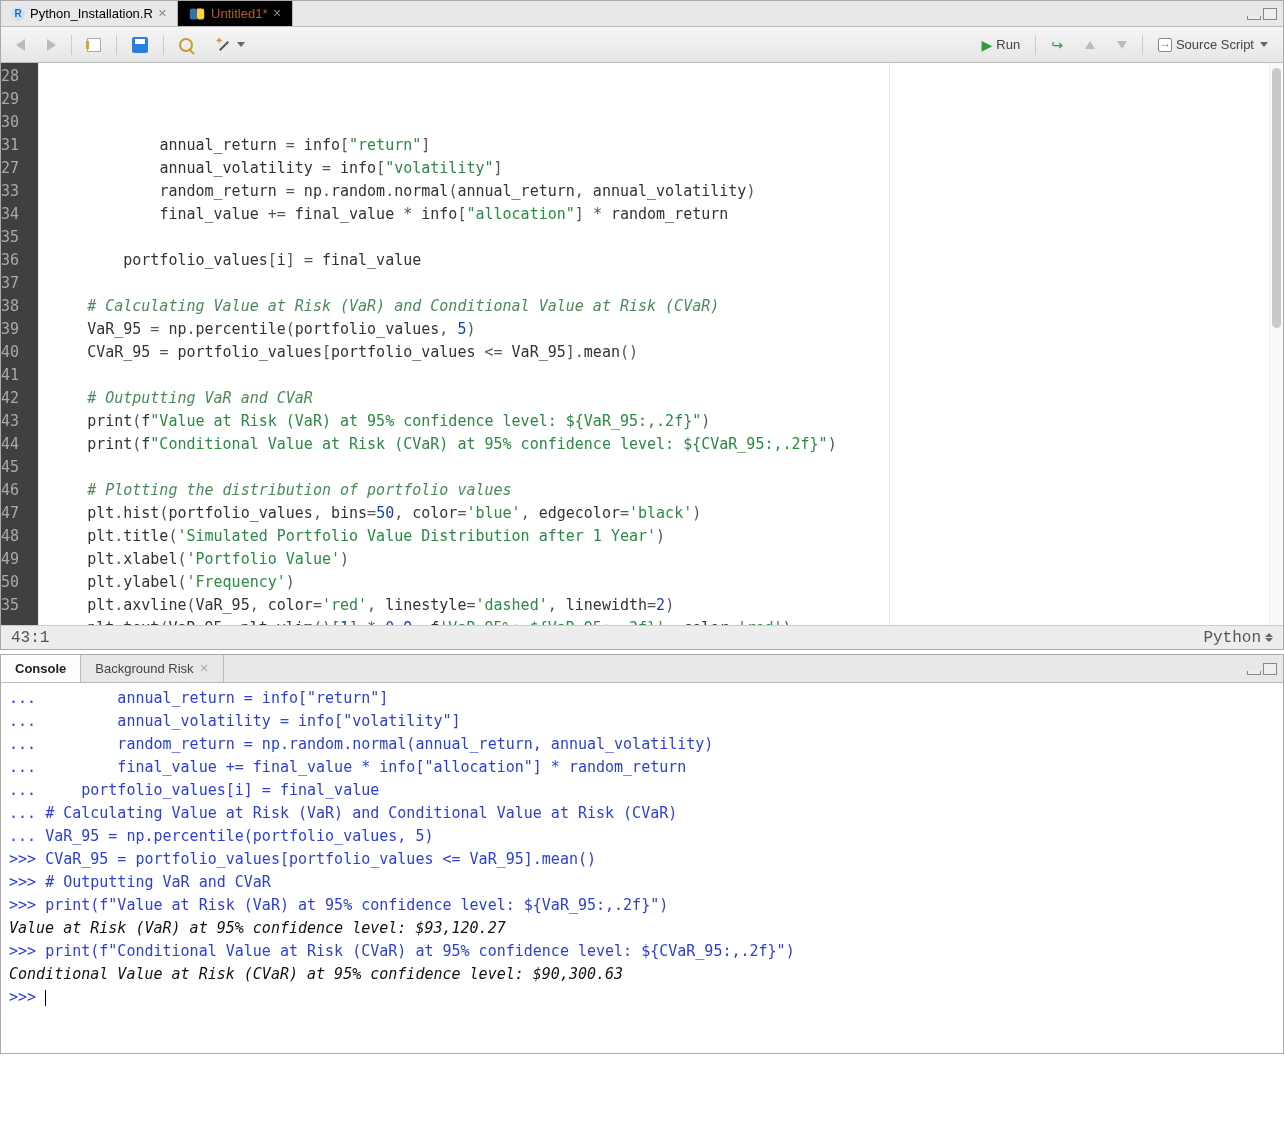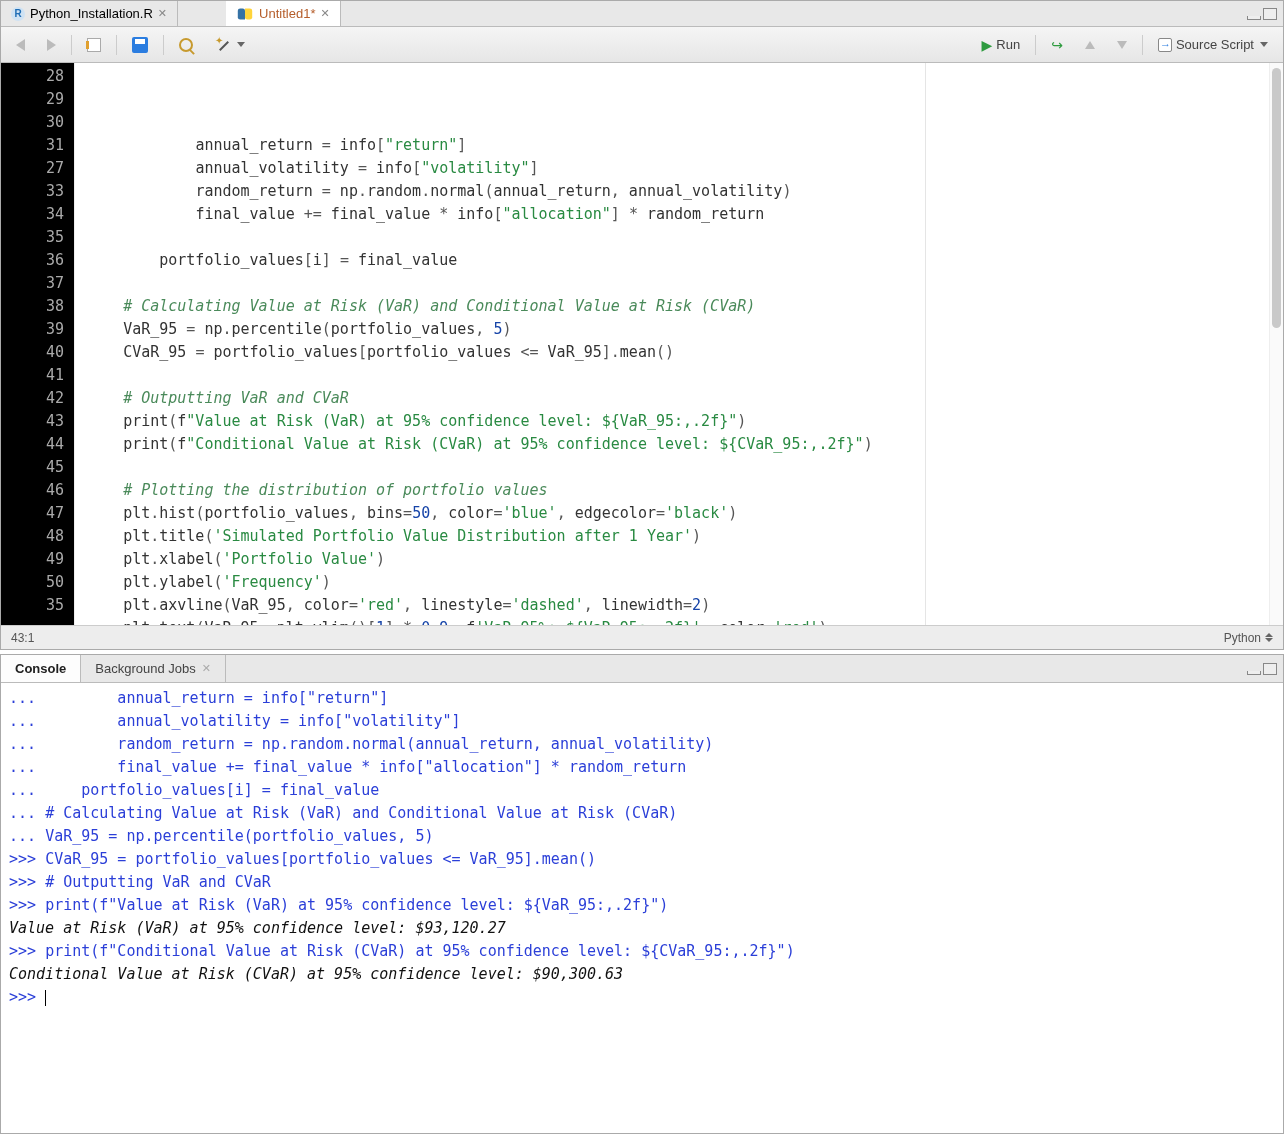--- a/index.html
+++ b/index.html
@@ -9,21 +9,21 @@
   
   .winctrl { display:flex; gap:2px; align-items:center; margin-left:auto; padding-right:6px;}
   .winctrl span { width:14px; height:12px; border:1px solid #888; display:inline-block; background:#eee; }
   .winctrl .min { border-top: none; height: 4px; margin-top:8px; }
 
   
   .editor-pane { display:flex; flex-direction:column; height: 650px; border:1px solid #aaa; }
 
   .tabbar { display:flex; align-items:center; height:26px; background:#e8e8e8; border-bottom:1px solid #bbb; }
   .tab { display:flex; align-items:center; gap:5px; padding:0 10px; height:100%; border-right:1px solid #bbb; background:#e8e8e8; cursor:pointer;}
-  .tab.active { background:#ffffff;margin-left:48px; }
+  .tab.active { background:#000000; }
   .tab .close { color:#888; font-size:11px; }
   .ricon { width:14px; height:14px; border-radius:50%; background:#cfe2f3; color:#1f6db5; font-weight:bold; font-size:10px; display:flex; align-items:center; justify-content:center;}
 
   .toolbar { display:flex; align-items:center; gap:8px; padding:4px 8px; background:linear-gradient(#f5f5f5,#e6e6e6); border-bottom:1px solid #bbb; height:36px;}
   .tbtn { padding:2px 6px; border:1px solid transparent; border-radius:3px; display:flex; align-items:center; gap:4px; cursor:pointer; color:#444;}
   .sep { width:1px; height:20px; background:#ccc; }
   .spacer { flex:1; }
   .arrow-left,.arrow-right{ width:0;height:0;border-top:6px solid transparent;border-bottom:6px solid transparent;}
   .arrow-left{border-right:9px solid #bbb;} .arrow-right{border-left:9px solid #bbb;}
   .grn-arrow{ color:#2e9b3f; font-size:14px;}
@@ -36,40 +36,40 @@
   .wand-icn:after{content:"";position:absolute;width:12px;height:2px;background:#555;transform:rotate(-45deg);top:8px;left:3px;}
   .dropdown-caret{width:0;height:0;border-left:4px solid transparent;border-right:4px solid transparent;border-top:5px solid #666;margin-left:2px;}
   .src-icn{width:14px;height:14px;border:1px solid #888;border-radius:2px;background:#fff;position:relative;}
   .src-icn:after{content:"→";color:#2b7de0;position:absolute;left:1px;top:-2px;font-size:11px;}
   .notebook-icn{width:14px;height:14px;background:#fff;border:1px solid #aaa;position:relative;}
   .notebook-icn:before{content:"";position:absolute;left:-2px;top:2px;width:3px;height:8px;background:#e0a030;}
   .up-arr,.dn-arr{width:0;height:0;border-left:5px solid transparent;border-right:5px solid transparent;}
   .up-arr{border-bottom:8px solid #bbb;} .dn-arr{border-top:8px solid #bbb;}
 
   .code-area { flex:1; display:flex; overflow:hidden; position:relative; background:#fff;}
-  .gutter { width:74px; text-align:right; padding:2px 10px 2px 0; color:#aaa; background:#000000; border-right:1px solid #eee; line-height:23px;}
+  .gutter { width:38px; text-align:left; padding:2px 10px 2px 0; color:#aaa; background:#404040; border-right:1px solid #eee; line-height:23px;}
   .code   { flex:1; padding:2px 0 2px 12px; line-height:23px; white-space:pre; color:#333; position:relative;}
   .code .line { height:23px; }
   .margin-line{ position:absolute; top:0; bottom:0; left:850px; width:1px; background:#e5e5e5;}
   .vscrollbar{ position:absolute; right:0; top:0; bottom:0; width:14px; background:#fafafa; border-left:1px solid #eee;}
   .vscrollbar .thumb{ position:absolute; left:2px; right:2px; top:5px; height:260px; background:#c9c9c9; border-radius:5px;}
 
   
   .op{color:#555;}
   .num{color:#1644a8;} .str{color:#298a42;} .cmt{color:#4a8a5a; font-style:italic;}
   .br{color:#555;} .id{color:#333;}
 
-  .statusbar{ display:flex; align-items:center; height:24px; padding:0 10px; background:#ededed; border-top:1px solid #ccc; font-size:12px; color:#555;}
+  .statusbar{ display:flex; align-items:center; height:24px; padding:0 10px; background:#ededed; border-top:1px solid #ccc; font-size:16px; color:#555;font-family:Liberation Mono, monospace;}
   .statusbar .lang{ margin-left:auto; display:flex; align-items:center; gap:4px;}
   .caret-v{display:inline-block;}
   .caret-v:before{content:"";display:block;width:0;height:0;border-left:4px solid transparent;border-right:4px solid transparent;border-bottom:4px solid #666;margin-bottom:1px;}
   .caret-v:after{content:"";display:block;width:0;height:0;border-left:4px solid transparent;border-right:4px solid transparent;border-top:4px solid #666;}
 
   
-  .console-pane{ display:flex; flex-direction:column; border:1px solid #aaa; margin-top:4px; height:480px;}
+  .console-pane{ display:flex; flex-direction:column; border:1px solid #aaa; margin-top:4px; height:400px;}
   .ctabs{ display:flex; align-items:center; height:28px; background:#e8e8e8; border-bottom:1px solid #bbb;}
   .ctab{ padding:0 14px; height:100%; display:flex; align-items:center; gap:6px; border-right:1px solid #bbb; cursor:pointer; color:#444;}
   .ctab.active{ background:#fdfdfd; font-weight:600; color:#222;}
   .cinfo{ display:flex; align-items:center; gap:8px; height:30px; padding:0 10px; background:linear-gradient(#f5f5f5,#ececec); border-bottom:1px solid #ccc; color:#555;}
   .pylogo{ width:18px;height:18px; position:relative;}
   .pylogo:before{content:"";position:absolute;left:0;top:2px;width:9px;height:14px;background:#3572A5;border-radius:3px 3px 0 3px;}
   .pylogo:after{content:"";position:absolute;right:0;bottom:2px;width:9px;height:14px;background:#FFD43B;border-radius:0 3px 3px 3px;}
   .share-icn{color:#bbb;font-size:13px;}
   .broom{ margin-left:auto; color:#c7a96a; font-size:16px; cursor:pointer;}
 
@@ -190,21 +190,21 @@
     </span>
   </div>
 </div>
 
 <div class="console-pane">
   <div class="ctabs">
     <div class="ctab active">
       <span>Console</span>
     </div>
     <div class="ctab">
-      <span>Background Jobs</span>
+      <span>Background Risk</span>
       <span class="close" style="color:#aaa;font-size:11px;">✕</span>
     </div>
     <div class="winctrl">
       <span class="min"></span>
       <span></span>
     </div>
   </div>
 
 
   <div class="console-out mono" id="console"><div><span class="prompt">... </span><span class="cin">        annual_return = info["return"]</span></div><div><span class="prompt">... </span><span class="cin">        annual_volatility = info["volatility"]</span></div><div><span class="prompt">... </span><span class="cin">        random_return = np.random.normal(annual_return, annual_volatility)</span></div><div><span class="prompt">... </span><span class="cin">        final_value += final_value * info["allocation"] * random_return</span></div><div><span class="prompt">... </span><span class="cin">    portfolio_values[i] = final_value</span></div><div><span class="prompt">... </span><span class="cin"># Calculating Value at Risk (VaR) and Conditional Value at Risk (CVaR)</span></div><div><span class="prompt">... </span><span class="cin">VaR_95 = np.percentile(portfolio_values, 5)</span></div><div><span class="prompt">&gt;&gt;&gt; </span><span class="cin">CVaR_95 = portfolio_values[portfolio_values &lt;= VaR_95].mean()</span></div><div><span class="prompt">&gt;&gt;&gt; </span><span class="cin"># Outputting VaR and CVaR</span></div><div><span class="prompt">&gt;&gt;&gt; </span><span class="cin">print(f"Value at Risk (VaR) at 95% confidence level: ${VaR_95:,.2f}")</span></div><div><span class="prompt"></span><span class="cout">Value at Risk (VaR) at 95% confidence level: $93,120.27</span></div><div><span class="prompt">&gt;&gt;&gt; </span><span class="cin">print(f"Conditional Value at Risk (CVaR) at 95% confidence level: ${CVaR_95:,.2f}")</span></div><div><span class="prompt"></span><span class="cout">Conditional Value at Risk (CVaR) at 95% confidence level: $90,300.63</span></div><div><span class="prompt">&gt;&gt;&gt; </span><span class="cin"></span><span class="cursor-line"></span></div></div>

